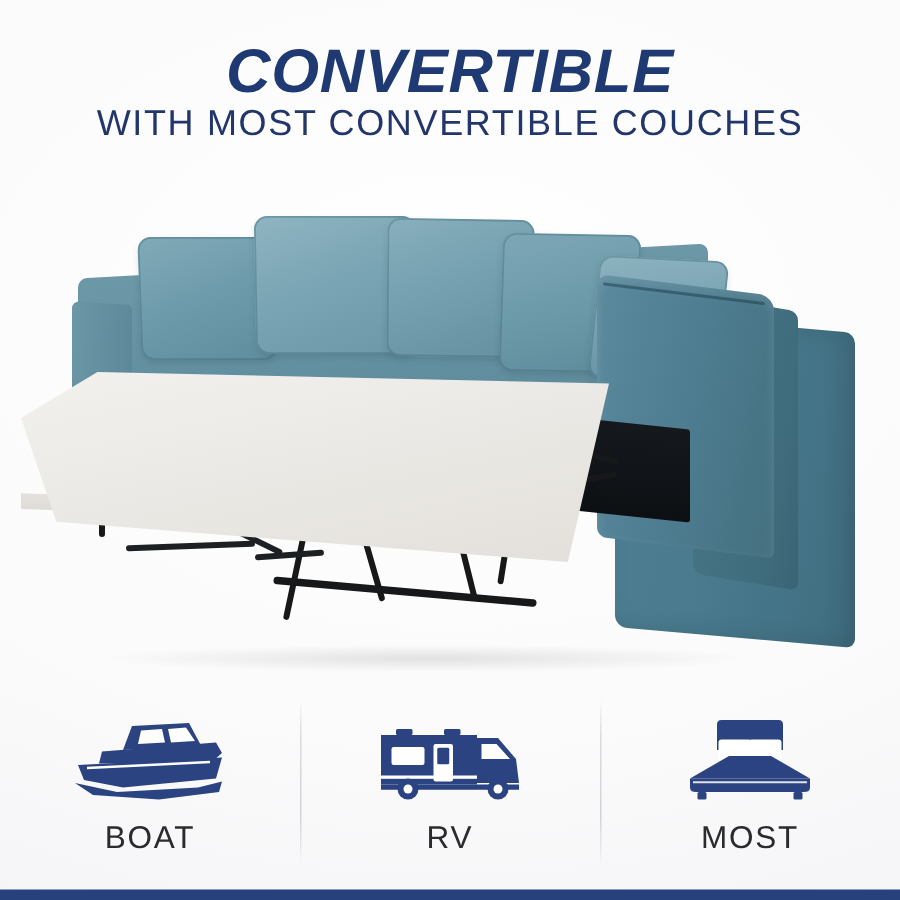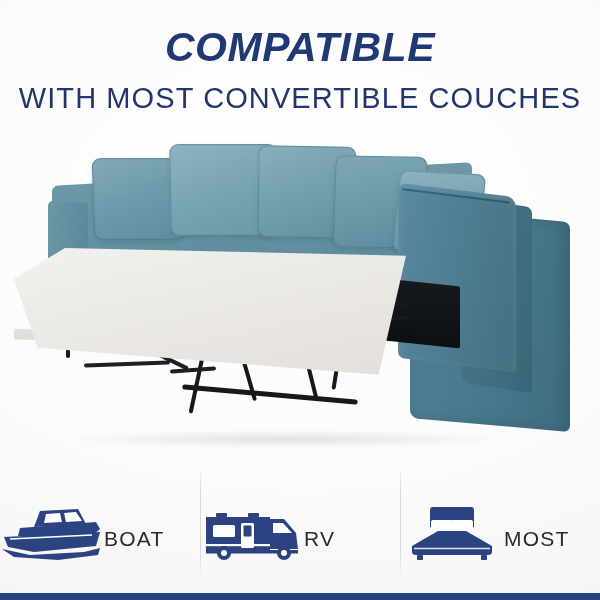--- a/index.html
+++ b/index.html
@@ -37,22 +37,22 @@
     font-size: 41px;
     font-weight: bold;
     font-style: italic;
     color: #1f3a73;
     letter-spacing: 0.5px;
     line-height: 1.05;
     text-shadow: 0 1px 0 rgba(255,255,255,0.7);
   }
 
   #subheadline {
-    margin-top: 14px;
-    font-size: 29px;
+    margin-top: 1px;
+    font-size: 24px;
     font-weight: 300;
     color: #22366b;
     letter-spacing: 1.1px;
     line-height: 1.1;
     white-space: nowrap;
   }
 
   
   #photo {
     position: absolute;
@@ -210,21 +210,21 @@
     left: 0;
     width: 600px;
     height: 130px;
     display: flex;
   }
 
   .icon-cell {
     position: relative;
     flex: 1 1 33.3333%;
     display: flex;
-    flex-direction: row;
+    flex-direction: column;
     align-items: center;
     justify-content: flex-start;
     padding-top: 14px;
   }
 
   .icon-cell + .icon-cell::before {
     content: "";
     position: absolute;
     left: 0;
     top: 4px;
@@ -261,21 +261,21 @@
     height: 7px;
     background: #27417c;
   }
 </style>
 </head>
 <body>
 
 <div id="page">
 
   <div id="header">
-    <div id="headline">COMPATIBLE</div>
+    <div id="headline">CONVERTIBLE</div>
     <div id="subheadline">WITH MOST CONVERTIBLE COUCHES</div>
   </div>
 
   <div id="photo">
 
     <div class="sofa-backrail"></div>
     <div class="sofa-base"></div>
 
     <div class="cushion cush-a"></div>
     <div class="cushion cush-b"></div>

